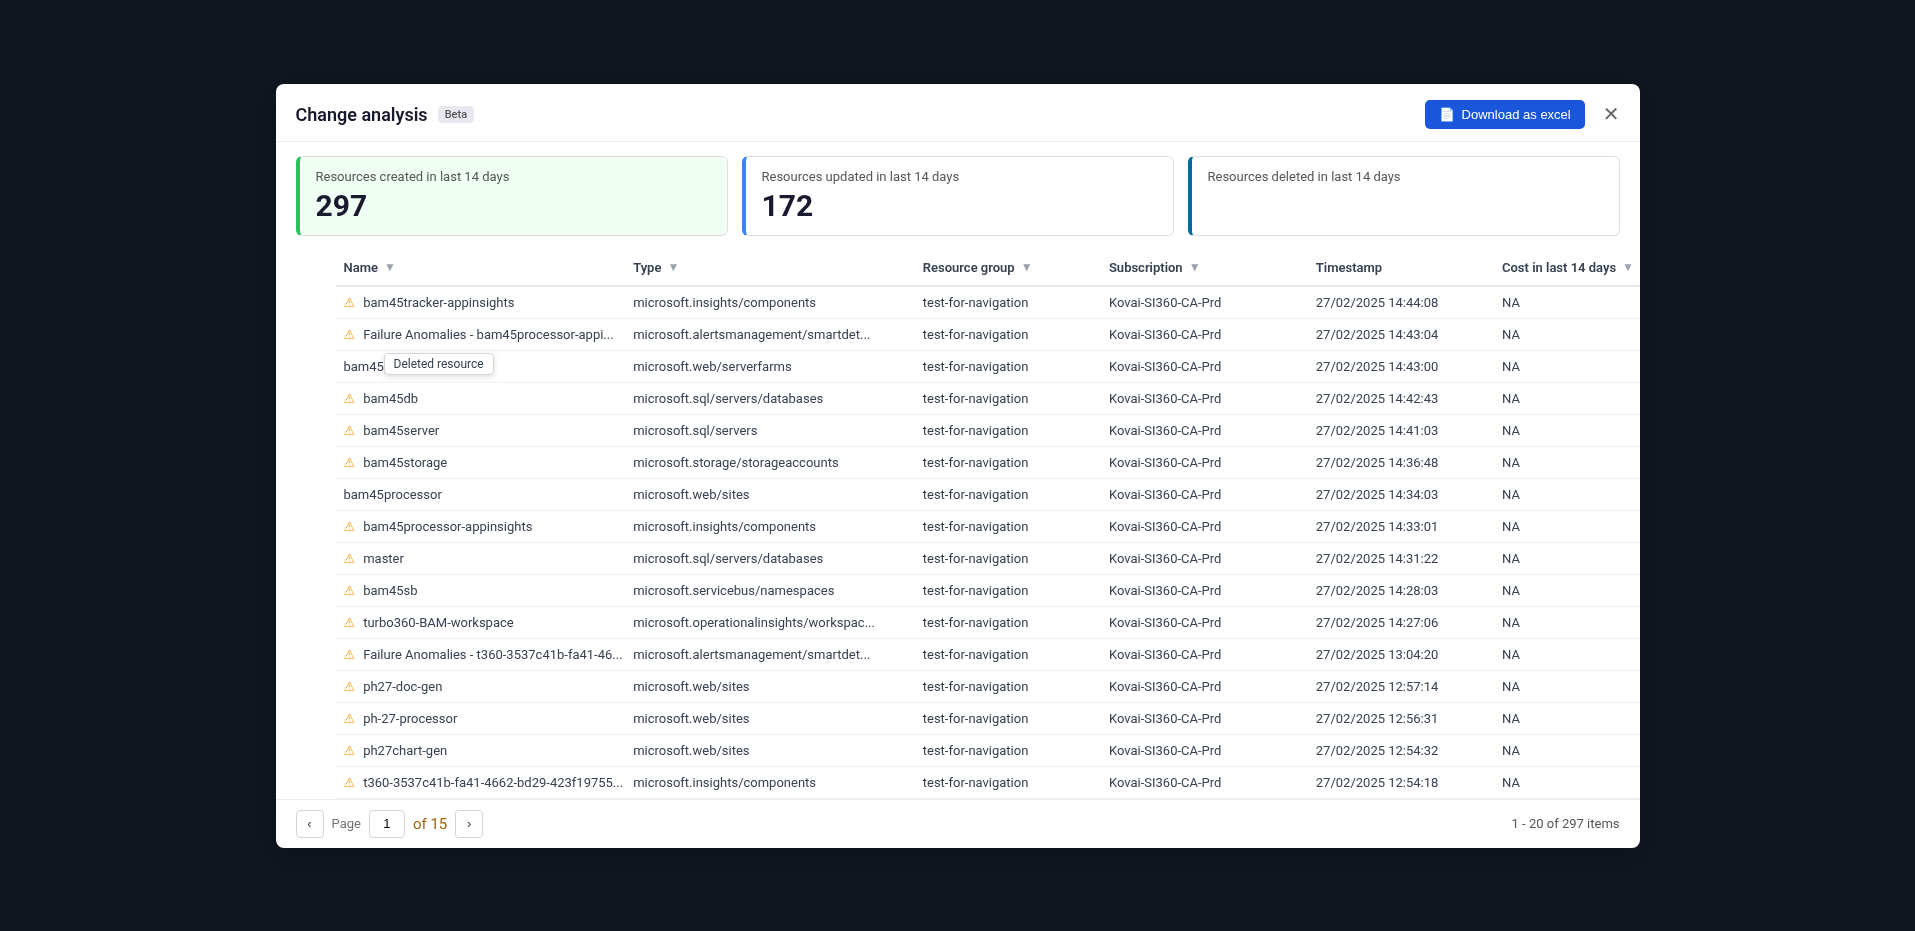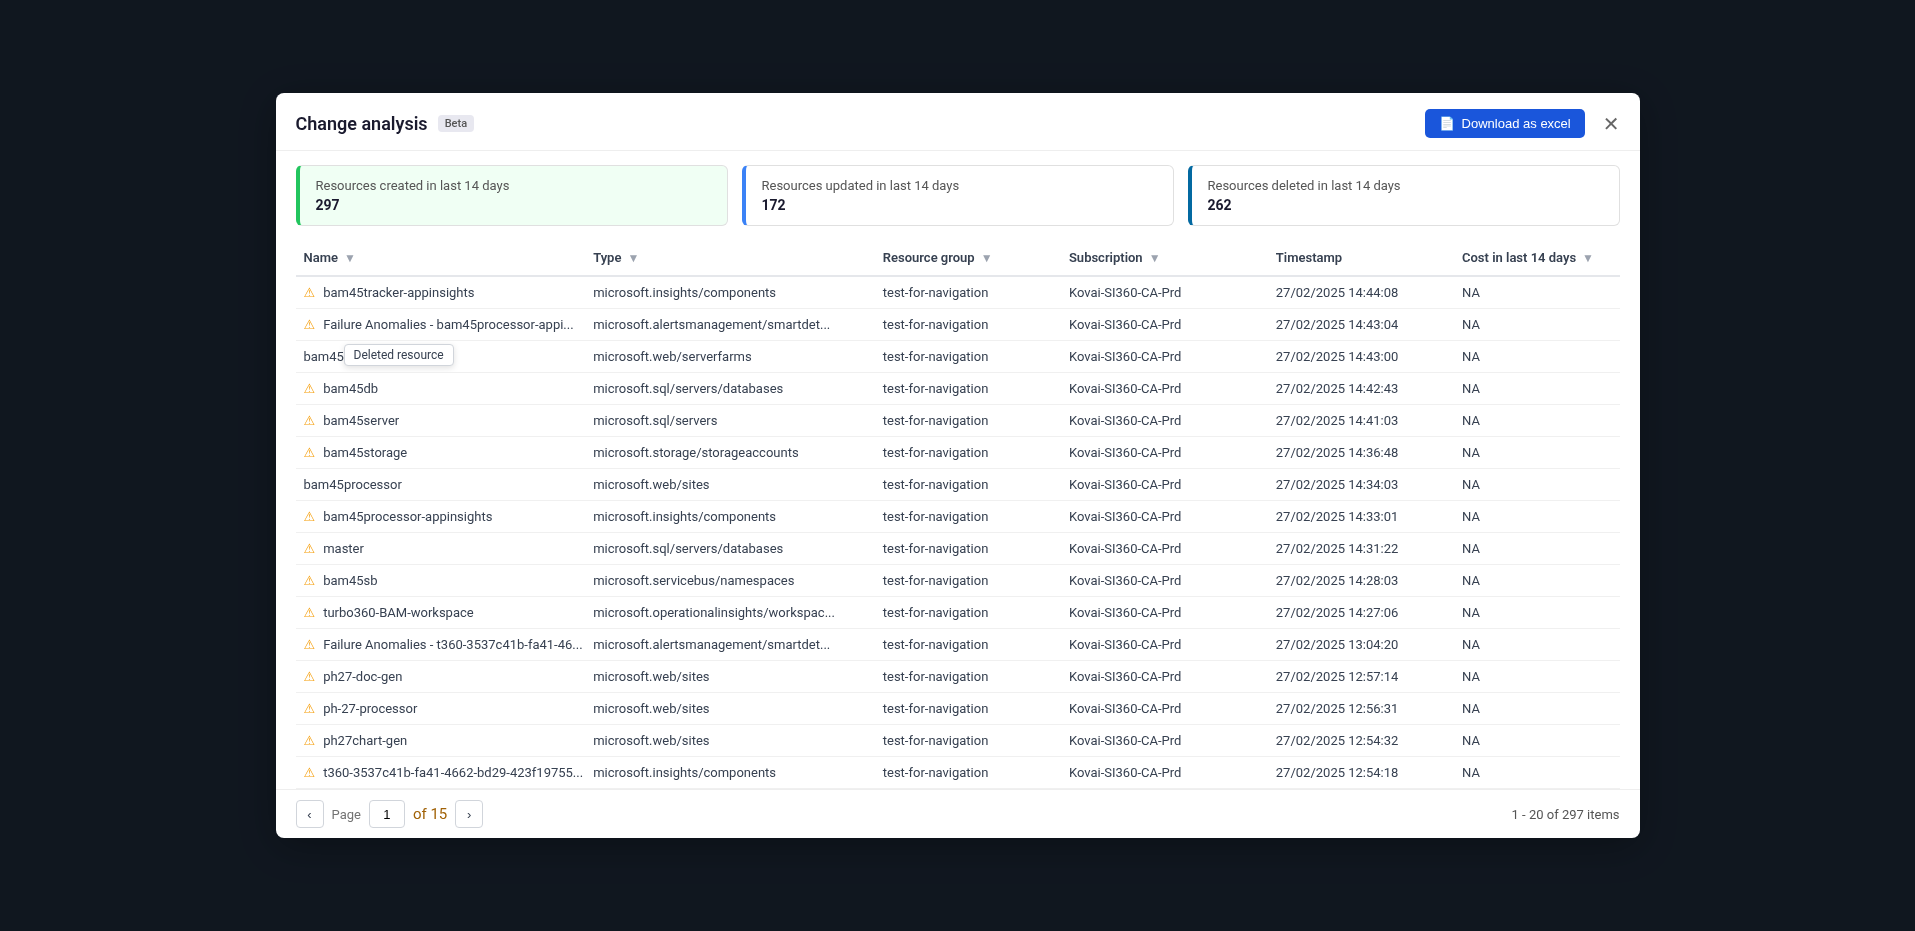--- a/index.html
+++ b/index.html
@@ -104,35 +104,36 @@
     .stat-card.blue  { border-left: 4px solid #3b82f6; background: #fff; }
     .stat-card.red   { border-left: 4px solid #0369a1; background: #fff; }
 
     .stat-label {
       font-size: 13px;
       color: #555;
       margin-bottom: 4px;
     }
 
     .stat-value {
-      font-size: 14px;
+      font-size: 30px;
       font-weight: 700;
       color: #1a1a2e;
     }
 
     .table-container {
       flex: 1;
       overflow: auto;
       padding: 0 20px;
     }
 
     table {
       width: 100%;
       border-collapse: collapse;
       font-size: 13px;
+      margin-left: 40px;
     }
 
     thead tr {
       border-bottom: 2px solid #e5e7eb;
     }
 
     thead th {
       text-align: left;
       padding: 10px 8px;
       font-weight: 600;
@@ -275,21 +276,20 @@
       <div class="stat-card green">
         <div class="stat-label">Resources created in last 14 days</div>
         <div class="stat-value">297</div>
       </div>
       <div class="stat-card blue">
         <div class="stat-label">Resources updated in last 14 days</div>
         <div class="stat-value">172</div>
       </div>
       <div class="stat-card red">
         <div class="stat-label">Resources deleted in last 14 days</div>
-        <div class="stat-value">262</div>
       </div>
     </div>
 
     <div class="table-container">
       <table>
         <thead>
           <tr>
             <th class="col-name">
               <div class="th-inner">
                 <span>Name</span>

